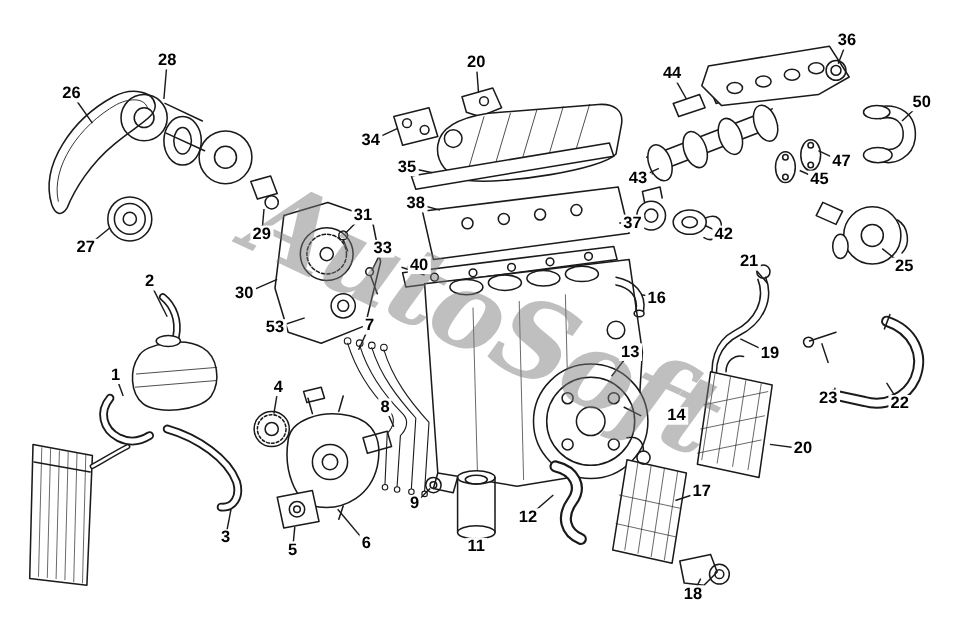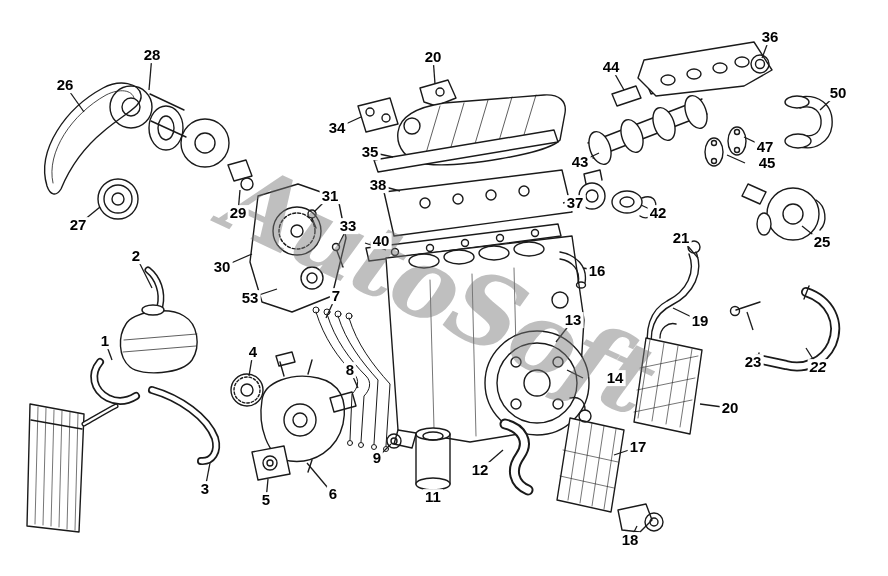--- a/index.html
+++ b/index.html
@@ -357,39 +357,39 @@
       <span class="callout" style="left: 433px; top: 497px;">11</span>
       <span class="callout" style="left: 480px; top: 470px;">12</span>
       <span class="callout" style="left: 573px; top: 320px;">13</span>
       <span class="callout" style="left: 583px; top: 378px; margin-left: 32px;">14</span>
       <span class="callout" style="left: 565px; top: 271px; margin-left: 32px;">16</span>
       <span class="callout" style="left: 638px; top: 447px;">17</span>
       <span class="callout" style="left: 630px; top: 540px; text-align: right;">18</span>
       <span class="callout" style="left: 700px; top: 321px;">19</span>
       <span class="callout" style="left: 730px; top: 408px;">20</span>
       <span class="callout" style="left: 681px; top: 238px; text-align: center;">21</span>
-      <span class="callout" style="left: 818px; top: 367px; font-style: italic;">22</span>
+      <span class="callout" style="left: 818px; top: 367px;">22</span>
       <span class="callout" style="left: 753px; top: 330px; margin-top: 32px;">23</span>
       <span class="callout" style="left: 822px; top: 242px;">25</span>
       <span class="callout" style="left: 65px; top: 85px;">26</span>
       <span class="callout" style="left: 78px; top: 225px;">27</span>
       <span class="callout" style="left: 152px; top: 55px;">28</span>
       <span class="callout" style="left: 238px; top: 213px;">29</span>
       <span class="callout" style="left: 222px; top: 267px;">30</span>
       <span class="callout" style="left: 330px; top: 196px;">31</span>
       <span class="callout" style="left: 250px; top: 298px;">53</span>
       <span class="callout" style="left: 348px; top: 226px;">33</span>
       <span class="callout" style="left: 337px; top: 128px;">34</span>
       <span class="callout" style="left: 370px; top: 152px;">35</span>
       <span class="callout" style="left: 433px; top: 57px;">20</span>
       <span class="callout" style="left: 563px; top: 203px; margin-left: 12px;">37</span>
       <span class="callout" style="left: 378px; top: 185px;">38</span>
       <span class="callout" style="left: 365px; top: 241px; margin-left: 16px;">40</span>
       <span class="callout" style="left: 658px; top: 213px;">42</span>
       <span class="callout" style="left: 580px; top: 162px;">43</span>
       <span class="callout" style="left: 611px; top: 67px;">44</span>
-      <span class="callout" style="left: 745px; top: 163px; margin-left: 22px;">45</span>
+      <span class="callout" style="left: 745px; top: 163px;">45</span>
       <span class="callout" style="left: 765px; top: 147px;">47</span>
       <span class="callout" style="left: 770px; top: 37px;">36</span>
       <span class="callout" style="left: 838px; top: 93px;">50</span>
     </div>
 
 </div>
 
 </body></html>

